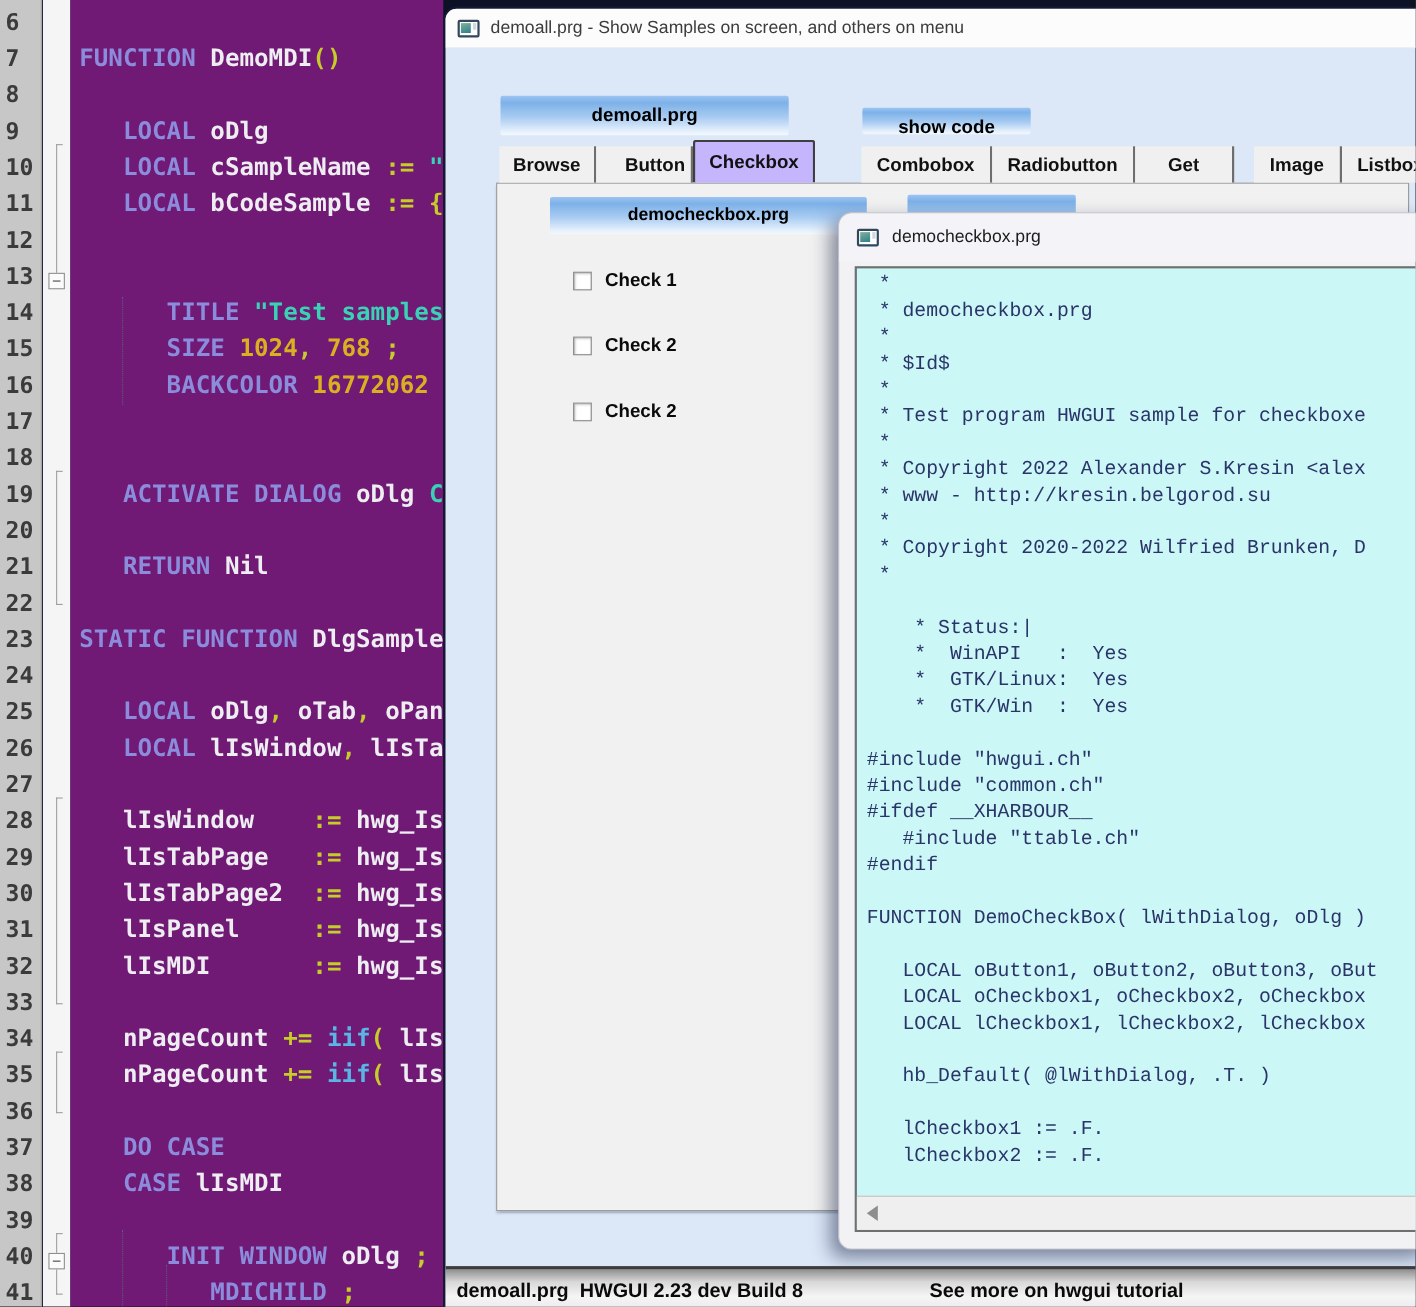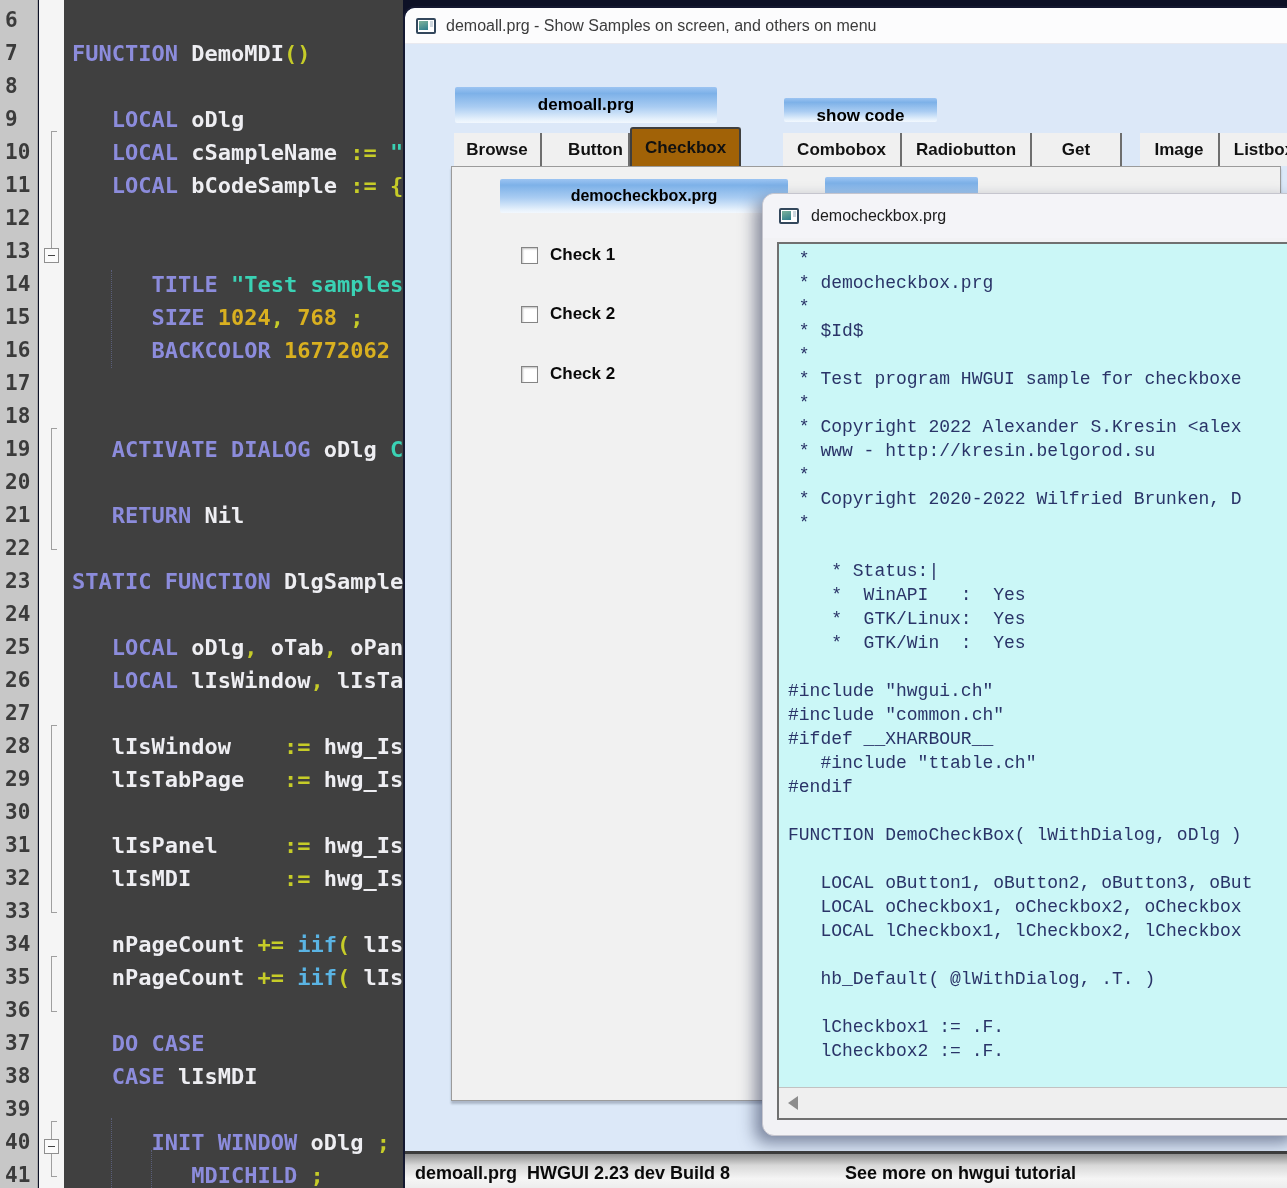--- a/index.html
+++ b/index.html
@@ -11,21 +11,21 @@
   .editor{position:absolute;left:0;top:0;width:403px;height:1188px;}
   .gutter{position:absolute;left:0;top:0;width:38px;height:100%;background:#c7c7c7;
           border-right:1px solid #a9a9a9;padding-top:8px;}
   .ln{height:33px;line-height:33px;padding-left:5px;font:bold 21px "DejaVu Sans Mono",monospace;color:#3b3b3b;}
   .fold-margin{position:absolute;left:39px;top:0;width:25px;height:100%;background:#f5f5f5;}
   .fline{position:absolute;left:12px;width:1px;background:#9f9f9f;}
   .fline::before,.fline::after{content:"";position:absolute;left:0;width:6px;height:1px;background:#9f9f9f;}
   .fline::before{top:0;} .fline::after{bottom:0;}
   .fbox{position:absolute;left:5px;width:15px;height:15px;background:#fbfbfb;border:1px solid #8f8f8f;z-index:2;}
   .fbox::after{content:"";position:absolute;left:3px;top:6px;width:7px;height:1px;background:#444;}
-  .codearea{position:absolute;left:64px;top:0;width:339px;height:100%;background:#404040;overflow:hidden;text-decoration:underline;}
+  .codearea{position:absolute;left:64px;top:0;width:339px;height:100%;background:#701a75;overflow:hidden;text-decoration:underline;}
   .cl{position:absolute;left:8px;height:33px;line-height:33px;white-space:pre;
       font:bold 22px "DejaVu Sans Mono",monospace;}
   .kw{color:#8c8cdc;} .id{color:#eeeef2;} .op{color:#c6cc28;} .num{color:#d9b020;}
   .str{color:#3ad2b4;} .fn{color:#5ab4e4;}
   .iguide{position:absolute;width:0;border-left:1px dotted #5a5f7a;}
 
   
   .win{position:absolute;left:403px;top:6px;width:890px;height:1190px;background:#dce8f8;
        border:2px solid #141830;border-radius:12px 0 0 0;overflow:hidden;}
   .win-title{position:absolute;left:0;top:0;width:100%;height:36px;background:#fcfcfd;
@@ -43,21 +43,21 @@
        border-radius:2px;line-height:36px;}
   .btn1{left:50px;top:79px;width:262px;height:36px;}
   .btn2{left:379px;top:90px;width:153px;height:24px;text-align:center;}
 
   .tabs{position:absolute;left:49px;top:125px;height:33px;display:flex;z-index:3;}
   .tab{flex:none;height:33px;line-height:33px;text-align:center;font-weight:bold;font-size:17px;
        color:#111;background:#f0f0f0;border-right:2px solid #6e6e6e;}
   .tab:nth-child(1){width:88px;} .tab:nth-child(2){width:88px;padding-left:21px;} .tab:nth-child(3){width:111px;}
   .tab:nth-child(4){width:119px;margin-left:42px;} .tab:nth-child(5){width:130px;} .tab:nth-child(6){width:90px;}
   .tab:nth-child(7){width:80px;margin-left:18px;} .tab:nth-child(8){width:90px;} .tab:nth-child(9){width:70px;}
-  .tab.active{position:relative;top:-6px;height:39px;line-height:37px;background:#a16207;
+  .tab.active{position:relative;top:-6px;height:39px;line-height:37px;background:#c4b5fd;
        border:2px solid #3f3f3f;border-bottom:0;border-radius:3px 3px 0 0;z-index:4;}
 
   .page{position:absolute;left:46px;top:158px;width:830px;height:935px;background:#f1f1f1;
         border:1px solid #9b9b9b;box-shadow:0 3px 2px rgba(100,110,130,.4);z-index:2;}
   .pbtn1{left:48px;top:12px;width:288px;height:34px;line-height:34px;font-size:16px;z-index:1;}
   .pbtn2{left:373px;top:10px;width:153px;height:34px;line-height:34px;z-index:1;}
   .chk{position:absolute;left:69px;display:flex;align-items:center;gap:12px;cursor:default;}
   .chk:nth-child(1){top:78px;} .chk:nth-child(2){top:137px;} .chk:nth-child(3){top:197px;}
   .chk .box{width:17px;height:17px;background:#fff;border:1px solid #848484;
         box-shadow:inset 1px 1px 2px rgba(0,0,0,.25);flex:none;}
@@ -149,20 +149,21 @@
         <div class="cl" style="top: 272px;"><span class="kw">      TITLE</span><span class="str"> "Test samples</span></div>
         <div class="cl" style="top: 305px;"><span class="kw">      SIZE</span><span class="num"> 1024</span><span class="op">,</span><span class="num"> 768</span><span class="op"> ;</span></div>
         <div class="cl" style="top: 338px;"><span class="kw">      BACKCOLOR</span><span class="num"> 16772062</span></div>
         <div class="cl" style="top: 437px;"><span class="kw">   ACTIVATE DIALOG</span><span class="id"> oDlg</span><span class="str"> C</span></div>
         <div class="cl" style="top: 503px;"><span class="kw">   RETURN</span><span class="id"> Nil</span></div>
         <div class="cl" style="top: 569px;"><span class="kw">STATIC FUNCTION</span><span class="id"> DlgSample</span></div>
         <div class="cl" style="top: 635px;"><span class="kw">   LOCAL</span><span class="id"> oDlg</span><span class="op">,</span><span class="id"> oTab</span><span class="op">,</span><span class="id"> oPan</span></div>
         <div class="cl" style="top: 668px;"><span class="kw">   LOCAL</span><span class="id"> lIsWindow</span><span class="op">,</span><span class="id"> lIsTa</span></div>
         <div class="cl" style="top: 734px;"><span class="id">   lIsWindow</span><span class="op">    :=</span><span class="id"> hwg_Is</span></div>
         <div class="cl" style="top: 767px;"><span class="id">   lIsTabPage</span><span class="op">   :=</span><span class="id"> hwg_Is</span></div>
+        <div class="cl" style="top: 800px;"><span class="id">   lIsTabPage2</span><span class="op">  :=</span><span class="id"> hwg_Is</span></div>
         <div class="cl" style="top: 833px;"><span class="id">   lIsPanel</span><span class="op">     :=</span><span class="id"> hwg_Is</span></div>
         <div class="cl" style="top: 866px;"><span class="id">   lIsMDI</span><span class="op">       :=</span><span class="id"> hwg_Is</span></div>
         <div class="cl" style="top: 932px;"><span class="id">   nPageCount</span><span class="op"> +=</span><span class="fn"> iif</span><span class="op">(</span><span class="id"> lIs</span></div>
         <div class="cl" style="top: 965px;"><span class="id">   nPageCount</span><span class="op"> +=</span><span class="fn"> iif</span><span class="op">(</span><span class="id"> lIs</span></div>
         <div class="cl" style="top: 1031px;"><span class="kw">   DO CASE</span></div>
         <div class="cl" style="top: 1064px;"><span class="kw">   CASE</span><span class="id"> lIsMDI</span></div>
         <div class="cl" style="top: 1130px;"><span class="kw">      INIT WINDOW</span><span class="id"> oDlg</span><span class="op"> ;</span></div>
         <div class="cl" style="top: 1163px;"><span class="kw">         MDICHILD</span><span class="op"> ;</span></div>
       </div>
   </div>

